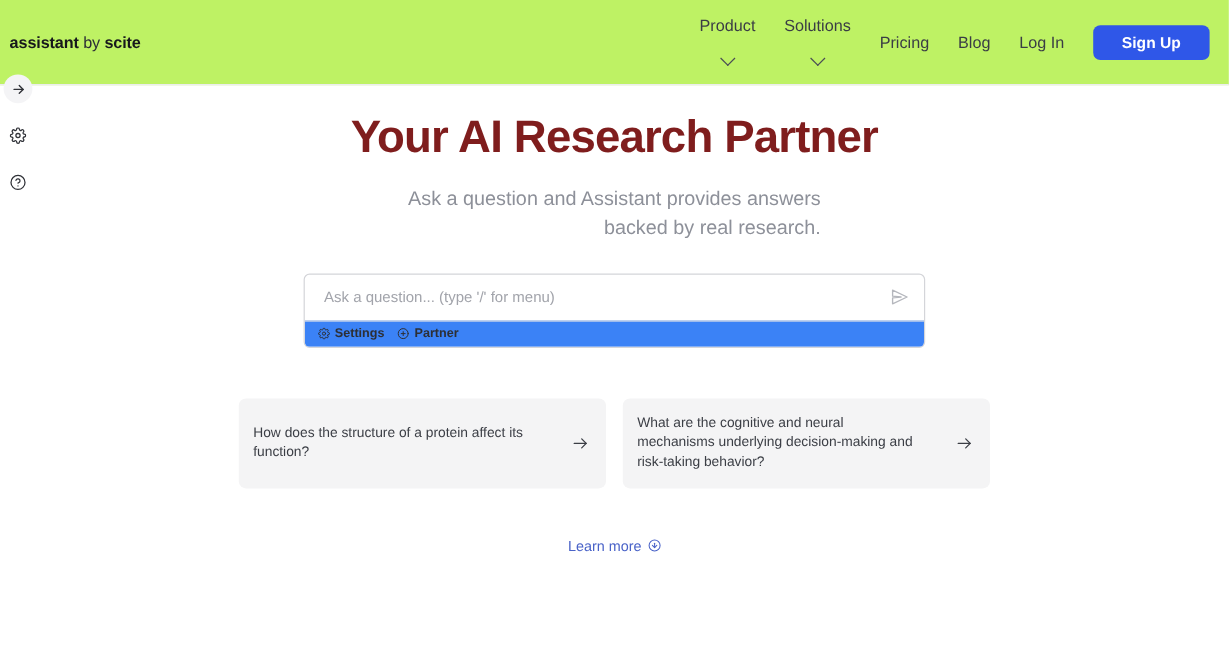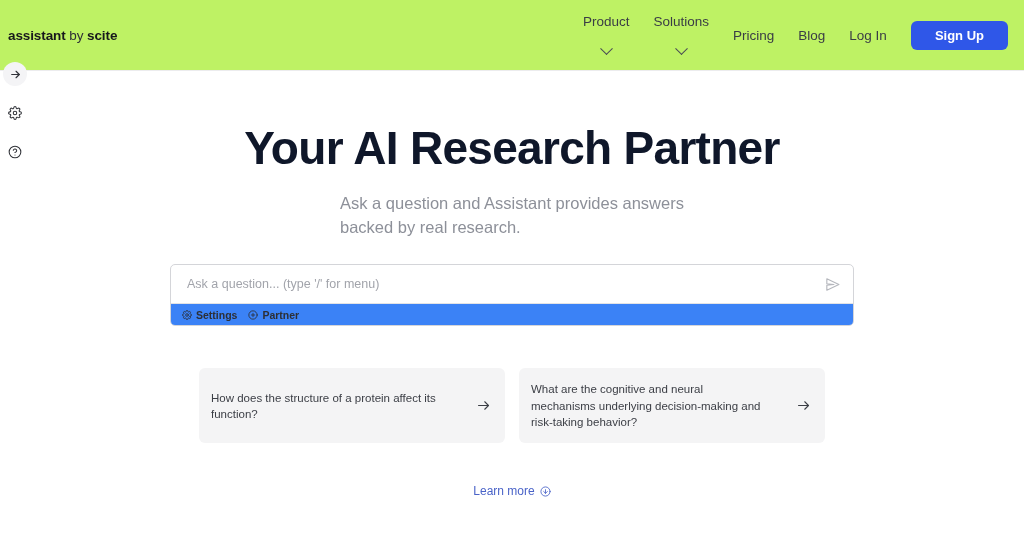--- a/index.html
+++ b/index.html
@@ -89,40 +89,40 @@
   
   .main {
     position: absolute;
     top: 53px; left: 0;
     width: 1024px; height: 485px;
     display: flex;
     flex-direction: column;
     align-items: center;
   }
   .title {
-    margin-top: 70px;
-    font-size: 46px;
+    margin-top: 42px;
+    font-size: 38px;
     font-weight: 700;
-    color: #0f172a;
+    color: #7f1d1d;
     letter-spacing: -0.7px;
     line-height: 1.1;
   }
   .subtitle {
     margin-top: 17px;
     font-size: 16.5px;
     color: #8d9099;
-    text-align: left;
+    text-align: right;
     line-height: 1.48;
     font-weight: 400;
   }
 
   
   .composer {
     margin-top: 25px;
-    width: 684px;
+    width: 518px;
     border: 1px solid #d4d5d9;
     border-radius: 5px;
     background: #ffffff;
     overflow: hidden;
   }
   .composer-row {
     height: 38px;
     display: flex;
     align-items: center;
     padding: 0 12px 0 14px;

